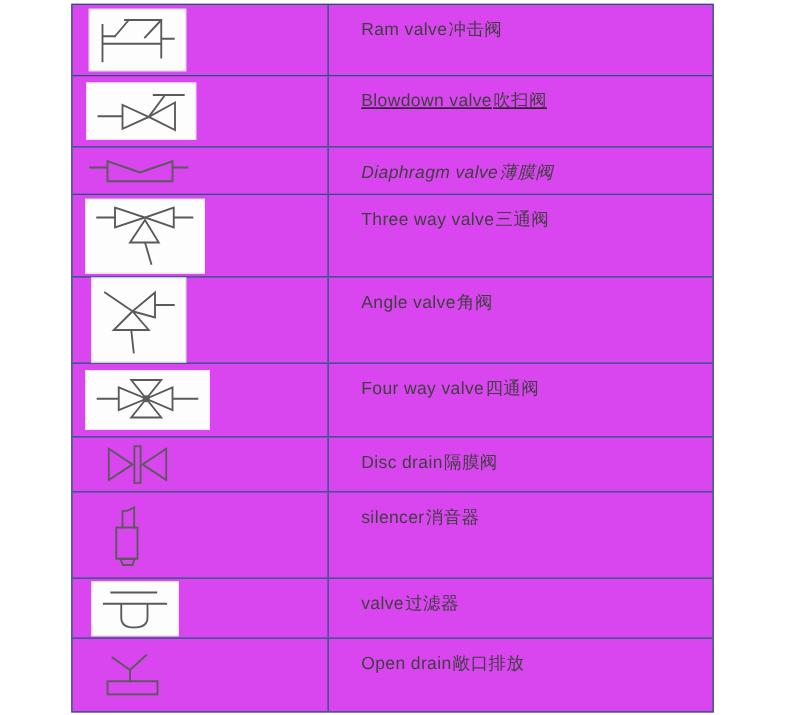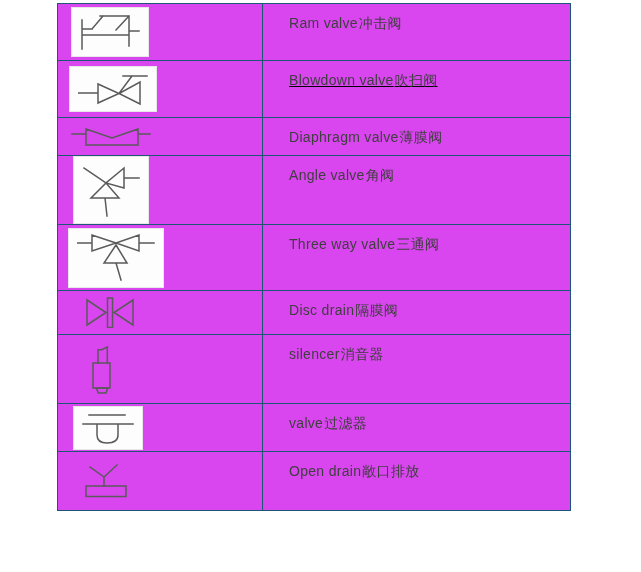--- a/index.html
+++ b/index.html
@@ -106,59 +106,71 @@
         <svg class="sym-svg" width="70" height="34" viewBox="0 0 70 34">
             <use href="#sym-blowdown-valve"></use>
           </svg>
       </div>
     </div>
     <div class="cell name-cell">
       <span class="en">Blowdown valve</span><span class="zh">吹扫阀</span>
     </div>
   </div>
 
-  <div class="row" style="height: 38px;">
+  <div class="row" style="height: 38px; font-style: italic;">
     <div class="cell sym-cell" style="padding-left: 13px;">
       <div class="sym-wrap">
         <svg class="sym-svg" width="80" height="20" viewBox="0 0 80 20">
             <use href="#sym-diaphragm-valve"></use>
           </svg>
       </div>
     </div>
     <div class="cell name-cell">
       <span class="en">Diaphragm valve</span><span class="zh">薄膜阀</span>
     </div>
   </div>
 
+  <div class="row" style="height: 66px;">
+    <div class="cell sym-cell" style="padding-left: 10px;">
+      <div class="sym-wrap boxed">
+        <svg class="sym-svg" width="78" height="48" viewBox="0 0 78 48">
+            <use href="#sym-three-way-valve"></use>
+          </svg>
+      </div>
+    </div>
+    <div class="cell name-cell">
+      <span class="en">Three way valve</span><span class="zh">三通阀</span>
+    </div>
+  </div>
+
   <div class="row" style="height: 69px;">
     <div class="cell sym-cell" style="padding-left: 15px;">
       <div class="sym-wrap boxed">
         <svg class="sym-svg" width="58" height="56" viewBox="0 0 58 56">
             <use href="#sym-angle-valve"></use>
           </svg>
       </div>
     </div>
     <div class="cell name-cell">
       <span class="en">Angle valve</span><span class="zh">角阀</span>
     </div>
   </div>
 
-  <div class="row" style="height: 66px;">
+  <div class="row" style="height: 59px;">
     <div class="cell sym-cell" style="padding-left: 10px;">
       <div class="sym-wrap boxed">
-        <svg class="sym-svg" width="78" height="48" viewBox="0 0 78 48">
-            <use href="#sym-three-way-valve"></use>
-          </svg>
-      </div>
-    </div>
-    <div class="cell name-cell">
-      <span class="en">Three way valve</span><span class="zh">三通阀</span>
-    </div>
-  </div>
-
+        <svg class="sym-svg" width="82" height="36" viewBox="0 0 82 36">
+            <use href="#sym-four-way-valve"></use>
+          </svg>
+      </div>
+    </div>
+    <div class="cell name-cell">
+      <span class="en">Four way valve</span><span class="zh">四通阀</span>
+    </div>
+  </div>
 
   <div class="row" style="height: 44px;">
     <div class="cell sym-cell" style="padding-left: 28px;">
       <div class="sym-wrap">
         <svg class="sym-svg" width="48" height="31" viewBox="0 0 48 31">
             <use href="#sym-disc-valve"></use>
           </svg>
       </div>
     </div>
     <div class="cell name-cell">

